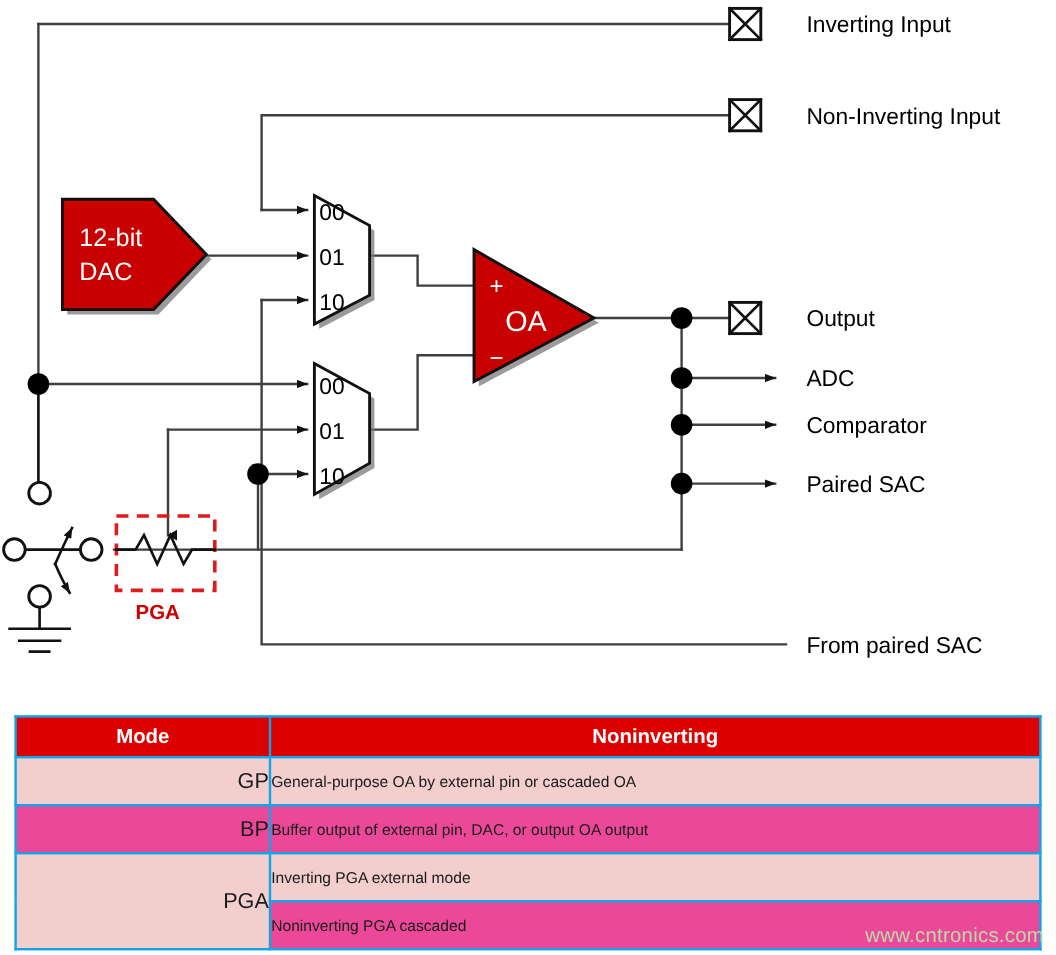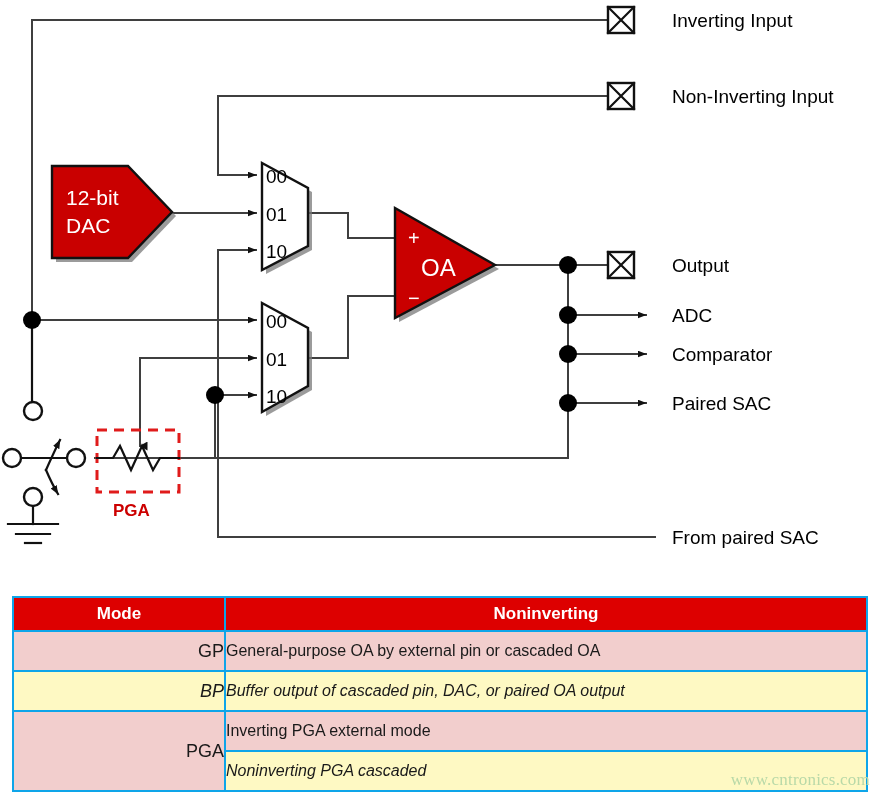--- a/index.html
+++ b/index.html
@@ -127,33 +127,33 @@
   .col-mode { width: 212px; }
   .cell-mode {
     text-align: right;
     font-size: 18px;
     color: #1a1a1a;
     height: 38px;
     font-family: "Liberation Sans", sans-serif;
   }
   .cell-config {
     text-align: left;
-    font-size: 16px;
+    font-size: 13px;
     color: #1a1a1a;
     height: 38px;
     padding-left: 12px;
     font-family: "Liberation Sans", sans-serif;
   }
   .tint-a { background: #f2cecd; }
-  .tint-b { background: #fef9c3; font-style: italic; }
+  .tint-b { background: #ec4899; }
   .watermark {
     position: absolute;
     right: 10px;
     bottom: 6px;
-    font-family: Liberation Serif, serif;
+    font-family: Liberation Sans, sans-serif;
     font-size: 17px;
     color: #b9d9a8;
     letter-spacing: 0.2px;
     text-align: right;
   }
 </style>
 </head>
 <body>
 
 <div id="diagram-area">
@@ -291,21 +291,21 @@
         <th class="th-config">Noninverting</th>
       </tr>
     </thead>
     <tbody>
       <tr>
         <td class="cell-mode tint-a">GP</td>
         <td class="cell-config tint-a">General-purpose OA by external pin or cascaded OA</td>
       </tr>
       <tr>
         <td class="cell-mode tint-b">BP</td>
-        <td class="cell-config tint-b">Buffer output of cascaded pin, DAC, or paired OA output</td>
+        <td class="cell-config tint-b">Buffer output of external pin, DAC, or output OA output</td>
       </tr>
       <tr>
         <td class="cell-mode tint-a" rowspan="2">PGA</td>
         <td class="cell-config tint-a">Inverting PGA external mode</td>
       </tr>
       <tr>
         <td class="cell-config tint-b">Noninverting PGA cascaded</td>
       </tr>
     </tbody>
   </table>

